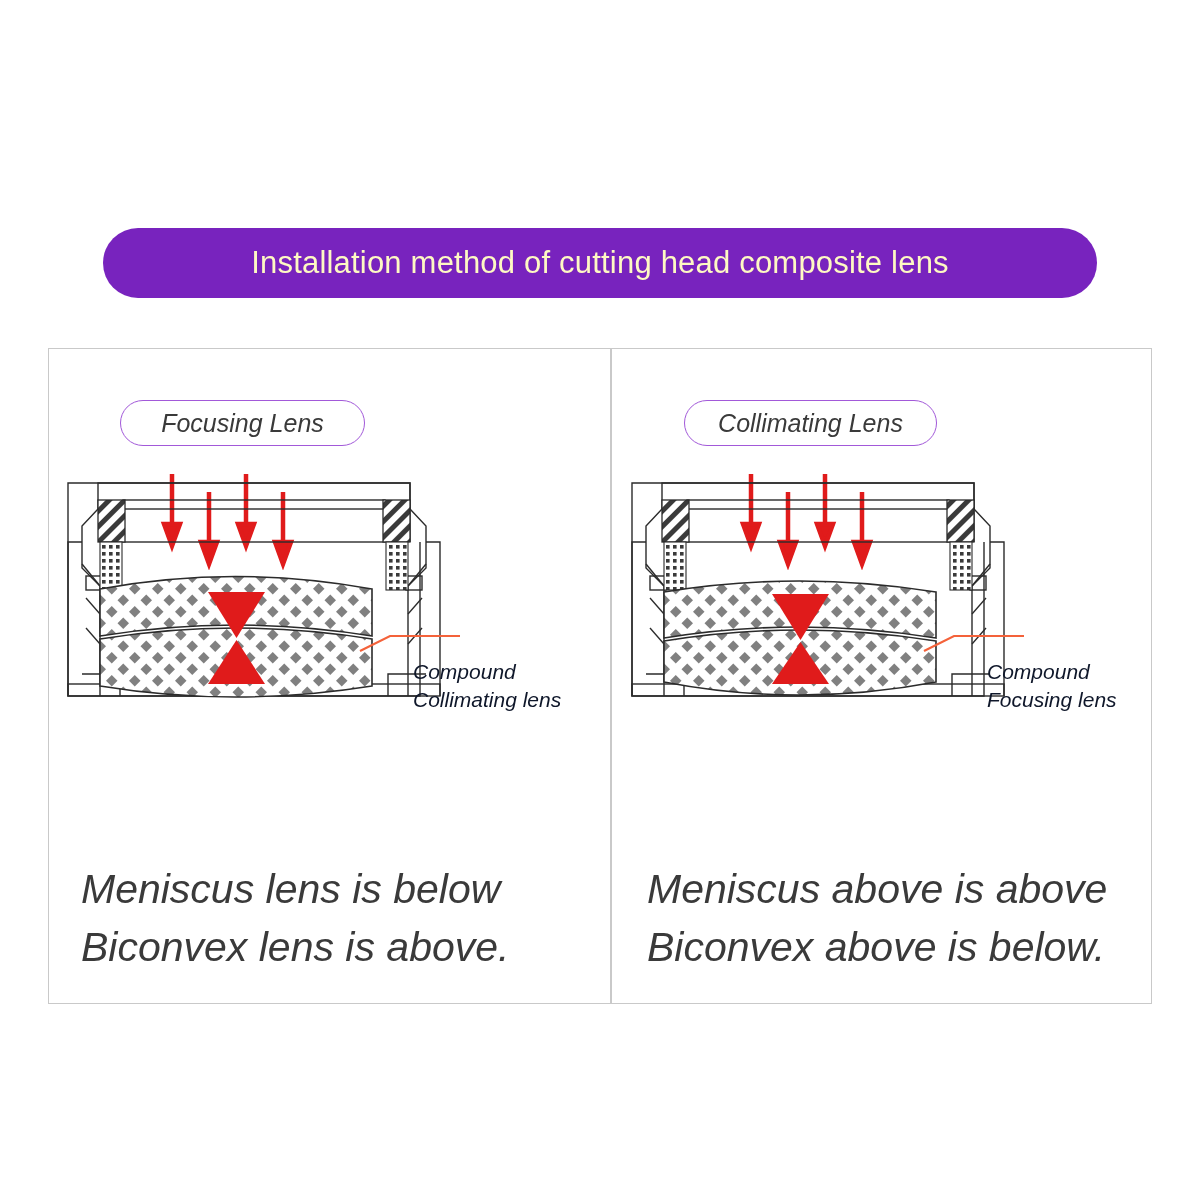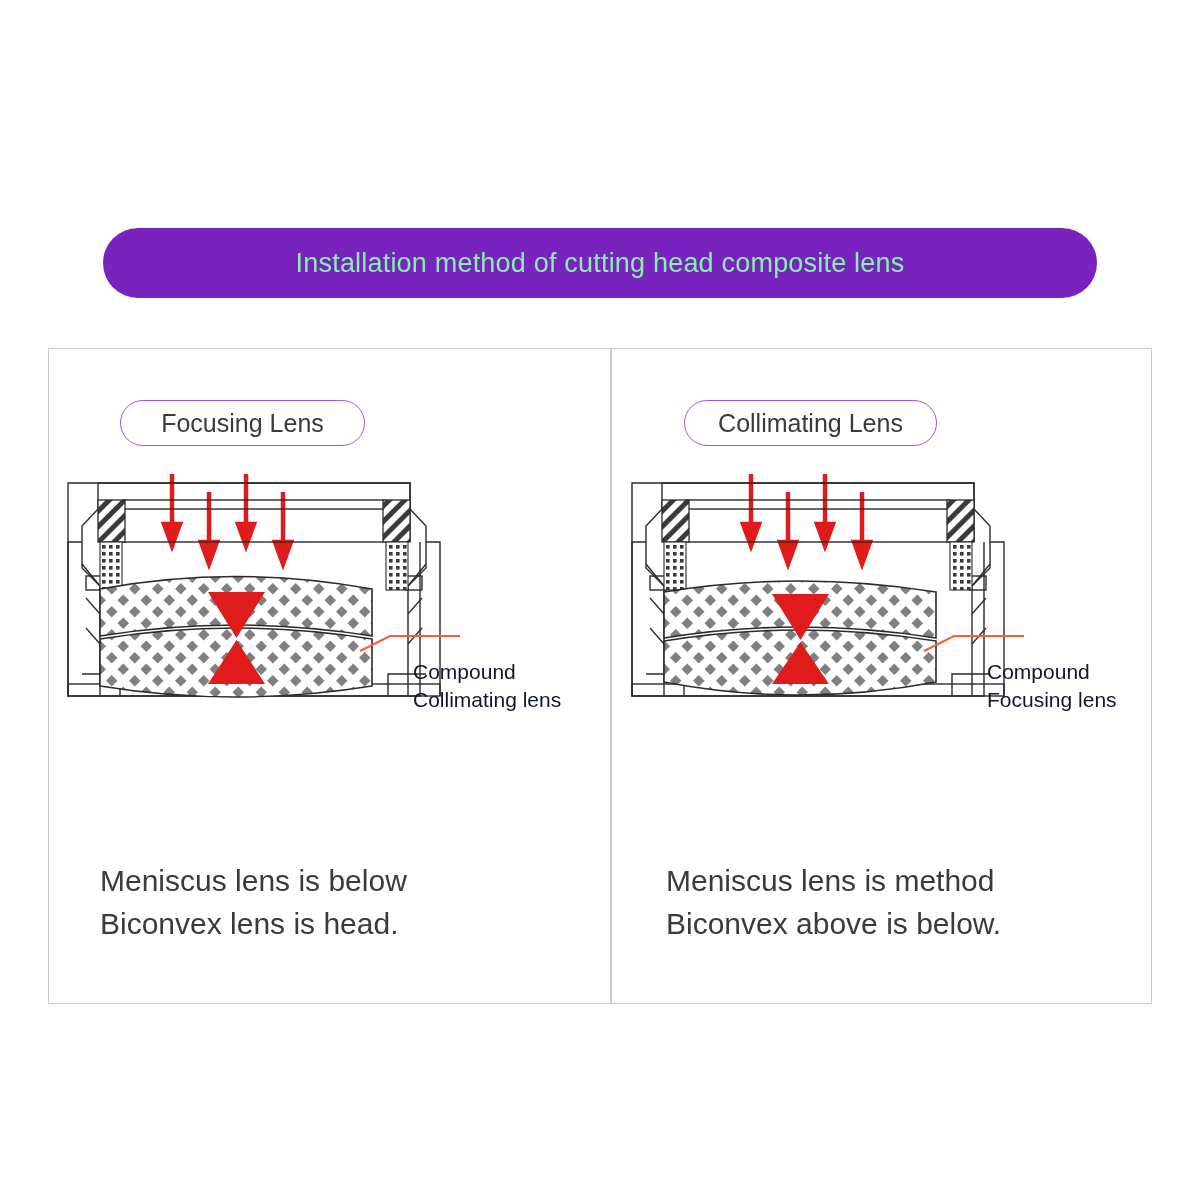--- a/index.html
+++ b/index.html
@@ -23,22 +23,22 @@
     width: 994px;
     height: 70px;
     border-radius: 35px;
     background: #7823be;
     display: flex;
     align-items: center;
     justify-content: center;
     box-sizing: border-box;
   }
   #title-banner .title-text {
-    color: #86efac;
-    font-size: 27px;
+    color: #fef9c3;
+    font-size: 31px;
     letter-spacing: 0.2px;
     white-space: nowrap;
   }
 
   
   #diagram-frame {
     position: absolute;
     left: 48px;
     top: 348px;
     width: 1104px;
@@ -54,20 +54,21 @@
     width: 1.5px;
     height: 656px;
     background: #c9c9c9;
   }
 
   
   .panel {
     position: absolute;
     top: 348px;
     height: 656px;
+    font-style: italic;
   }
   #panel-left  { left: 48px;  width: 562px; }
   #panel-right { left: 612px; width: 540px; }
 
   
   .lens-badge {
     position: absolute;
     height: 46px;
     border: 1.6px solid #a259d9;
     border-radius: 23px;
@@ -92,25 +93,24 @@
     color: #0f172a;
     line-height: 1.33;
     white-space: nowrap;
   }
   #callout-left  { left: 365px; top: 310px; }
   #callout-right { left: 375px; top: 310px; }
 
   
   .caption {
     position: absolute;
-    font-size: 30px;
+    font-size: 41px;
     color: #3a3a3a;
     line-height: 1.42;
     white-space: nowrap;
-    margin-left: 19px;
   }
   #caption-left  { left: 33px; top: 512px; }
   #caption-right { left: 35px; top: 512px; }
 
   
   .assembly {
     position: absolute;
     top: 120px;
   }
   #assembly-left  { left: 12px;  width: 400px; height: 230px; }
@@ -230,21 +230,21 @@
     <polyline points="300,183 330,168 400,168" fill="none" stroke="#f4623a" stroke-width="2.2"></polyline>
   </svg>
 
   <div class="callout" id="callout-left">
     <div>Compound</div>
     <div>Collimating lens</div>
   </div>
 
   <div class="caption" id="caption-left">
     <div>Meniscus lens  is below</div>
-    <div>Biconvex lens is head.</div>
+    <div>Biconvex lens is above.</div>
   </div>
 </div>
 
 <div class="panel" id="panel-right">
 
   <div class="lens-badge" id="badge-right">
     <span class="badge-text">Collimating Lens</span>
   </div>
 
   <svg class="arrows" id="arrows-right" width="180" height="100" viewBox="0 0 180 100">
@@ -323,16 +323,16 @@
 
     <polyline points="300,183 330,168 400,168" fill="none" stroke="#f4623a" stroke-width="2.2"></polyline>
   </svg>
 
   <div class="callout" id="callout-right">
     <div>Compound</div>
     <div>Focusing lens</div>
   </div>
 
   <div class="caption" id="caption-right">
-    <div>Meniscus lens  is method</div>
+    <div>Meniscus above  is above</div>
     <div>Biconvex above is below.</div>
   </div>
 </div>
 
 </body></html>

